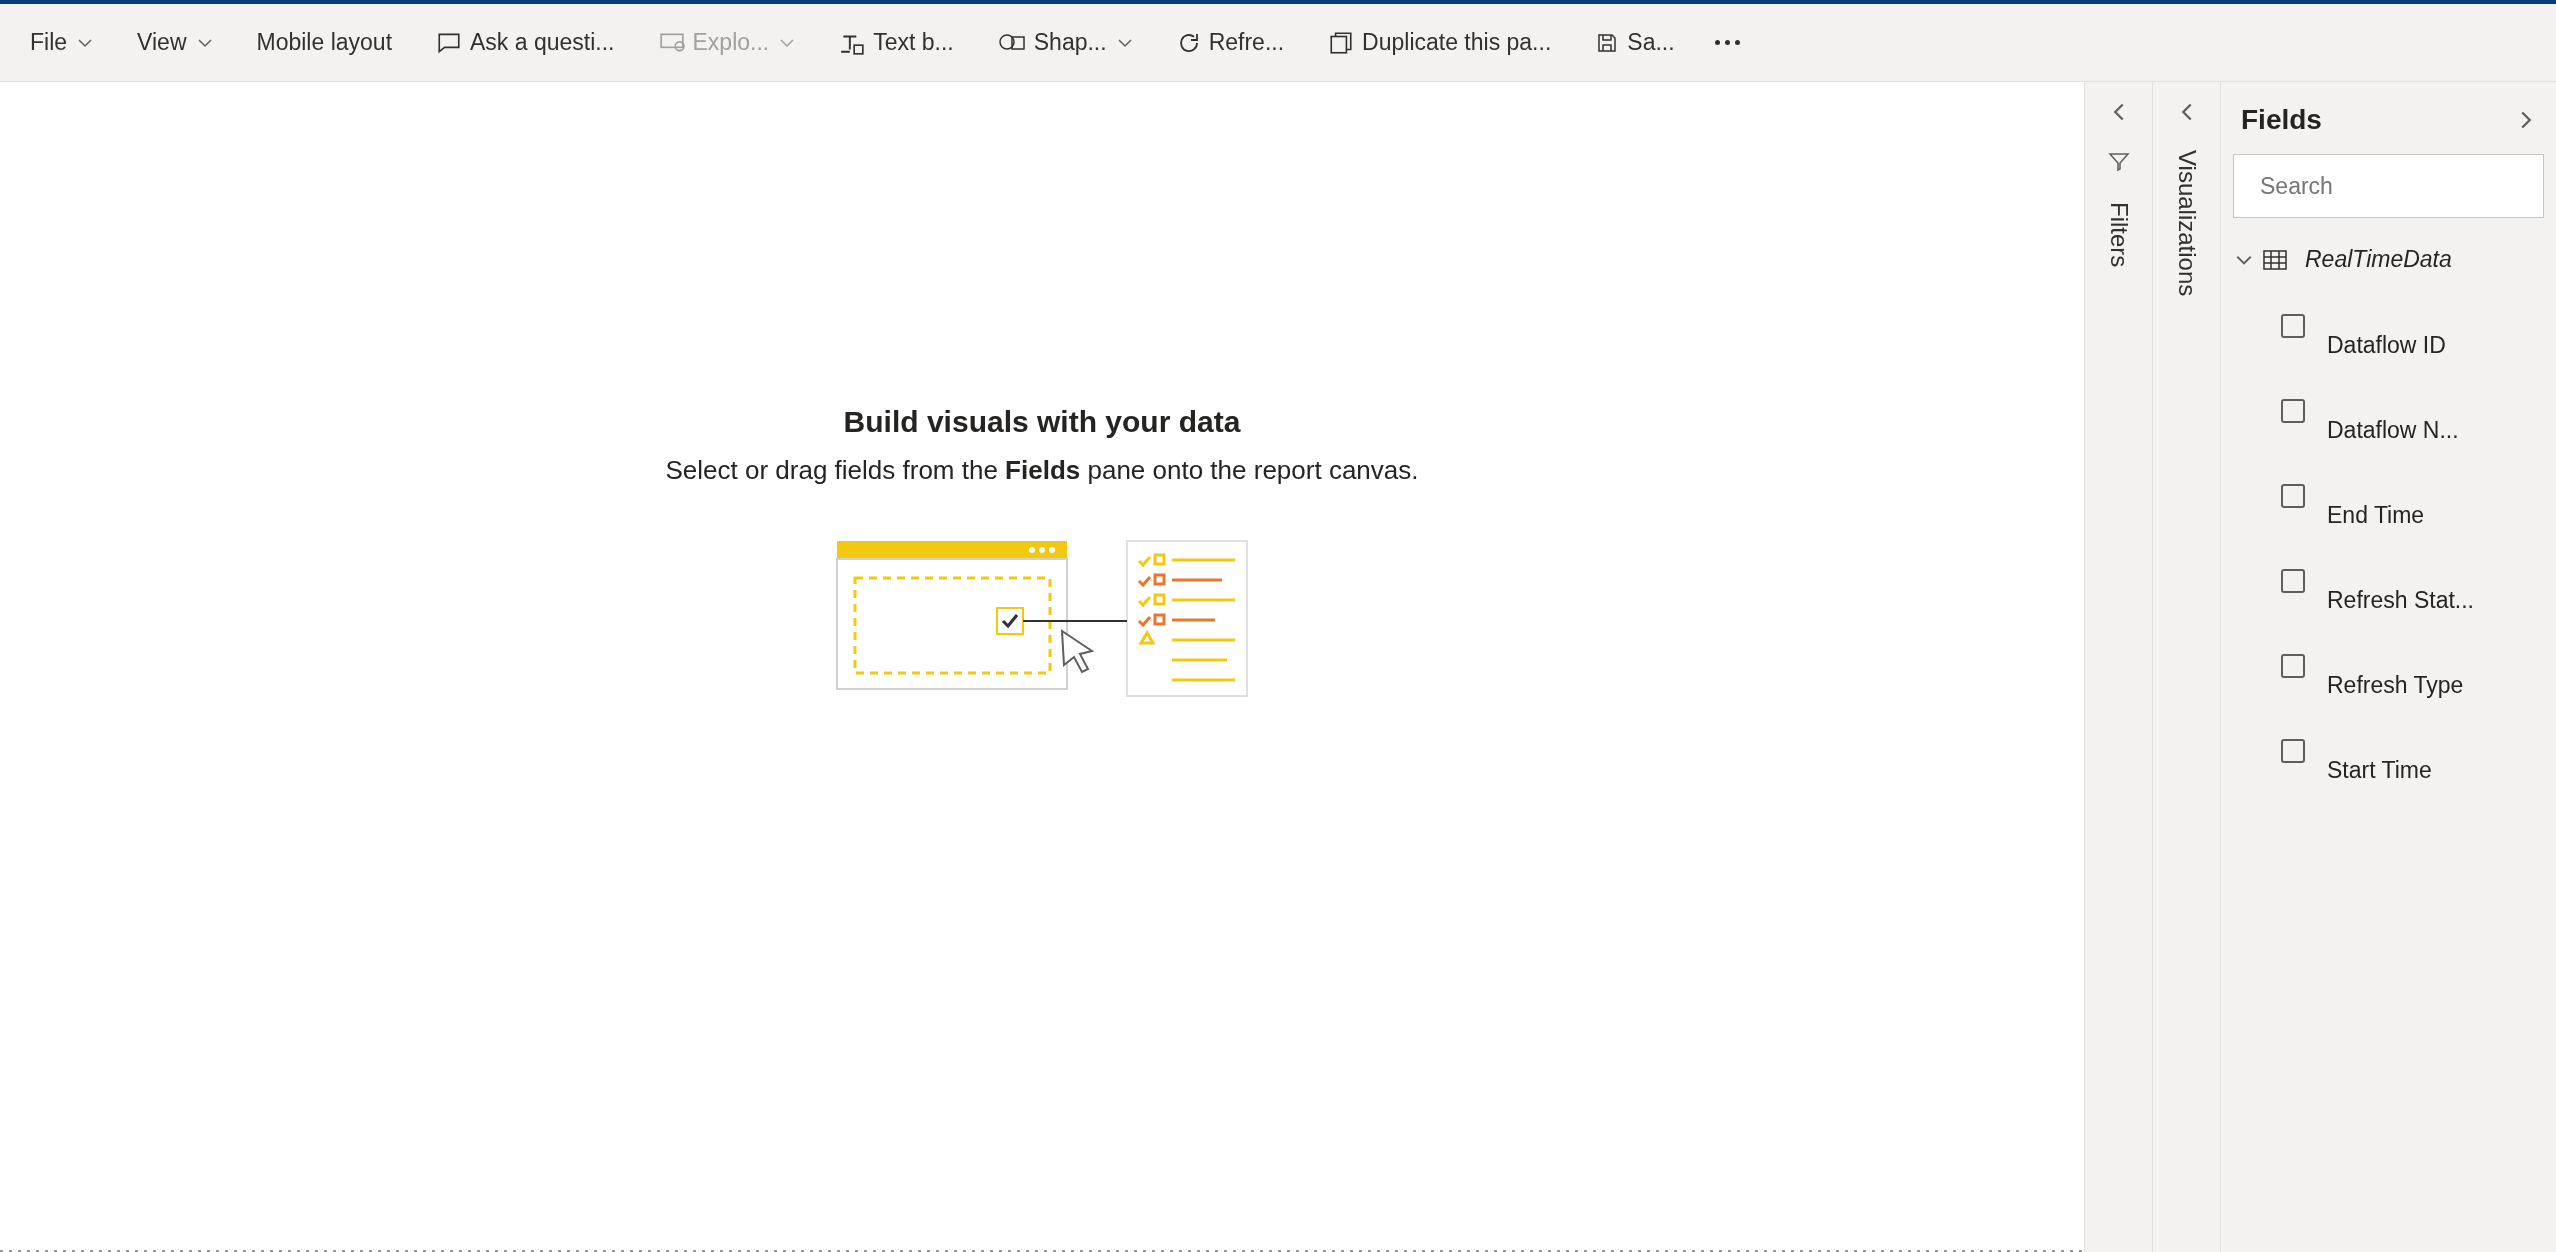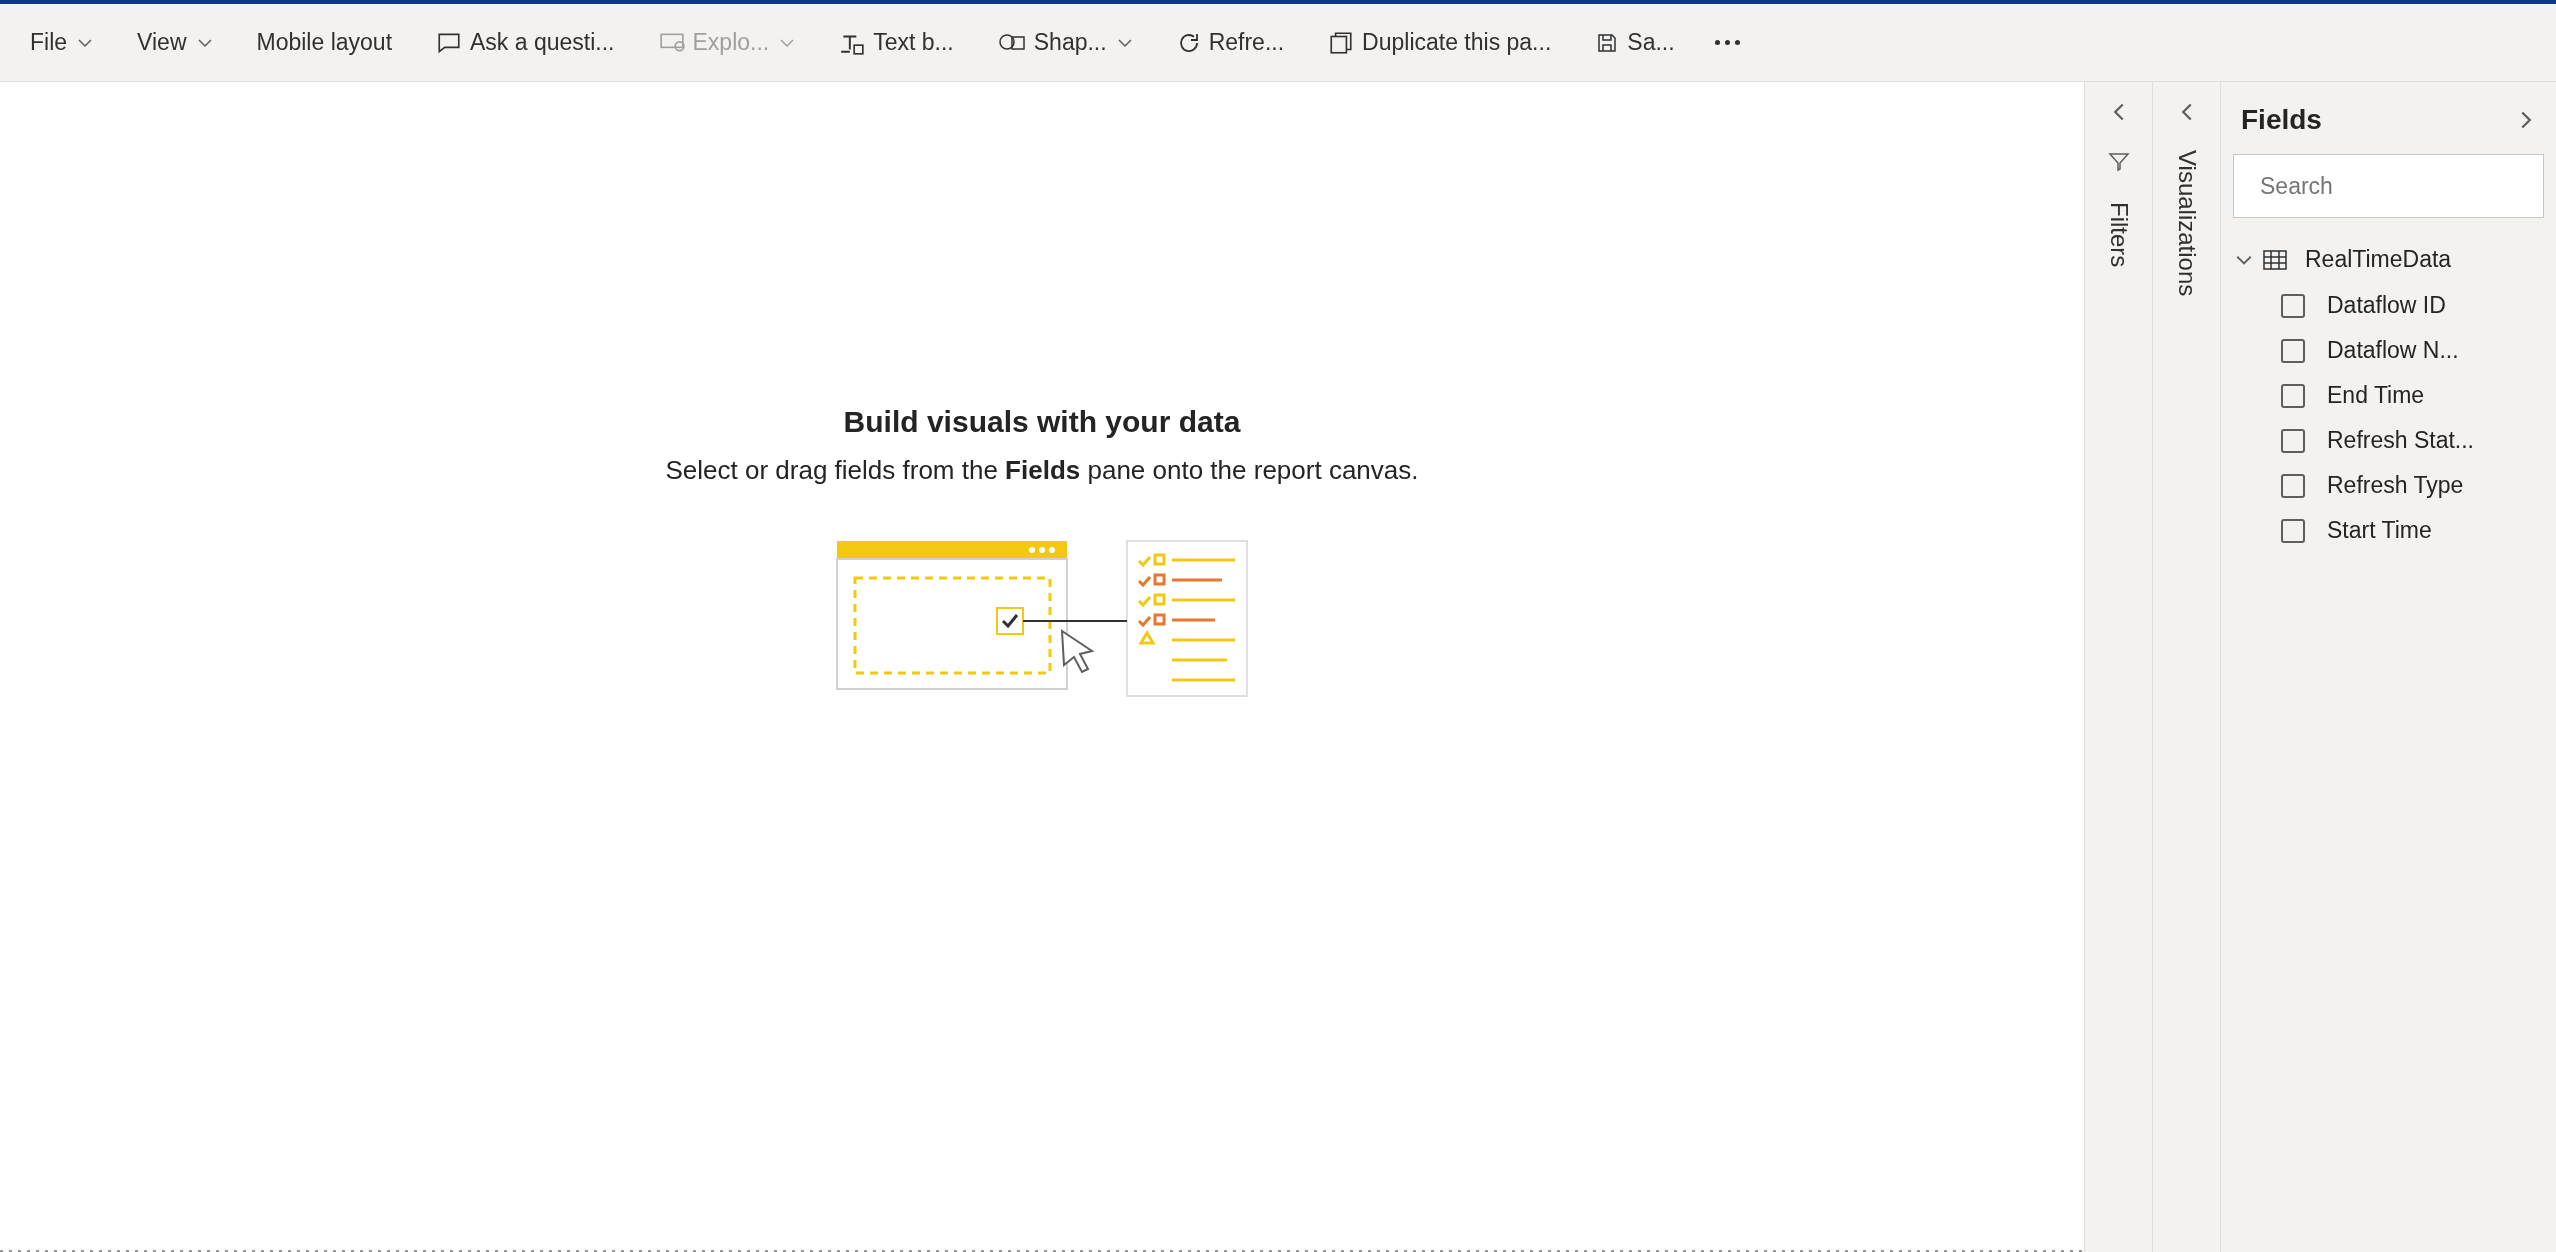--- a/index.html
+++ b/index.html
@@ -23,25 +23,25 @@
 .collapsed-pane .vlabel { writing-mode: vertical-rl; font-size: 24px; color: #323130; font-weight: 400; }
 .collapsed-pane .filter-ic { color: #605e5c; }
 .fields-pane { width: 336px; background: #f3f2f1; border-left: 1px solid #e1dfdd; display: flex; flex-direction: column; }
 .fields-header { display: flex; align-items: center; justify-content: space-between; padding: 22px 20px 18px 20px; }
 .fields-header h2 { font-size: 28px; font-weight: 600; color: #252423; }
 .fields-header svg { color: #605e5c; }
 .search-wrap { padding: 0 12px 18px 12px; }
 .search { display: flex; align-items: center; gap: 12px; height: 64px; background: #fff; border: 1px solid #c8c6c4; padding: 0 14px; }
 .search input { border: none; outline: none; font-size: 23px; flex: 1; background: transparent; color: #323130; }
 .table-section { padding: 0 8px; }
-.table-header { display: flex; align-items: center; gap: 10px; padding: 10px 6px; font-size: 23px; color: #252423; cursor: pointer; }
+.table-header { display: flex; align-items: center; gap: 10px; padding: 10px 6px; font-size: 23px; color: #252423; cursor: pointer; font-style: italic; }
 .field-list { padding-left: 46px; }
 .field-item { display: flex; align-items: center; gap: 22px; padding: 9px 6px; font-size: 23px; color: #252423; cursor: pointer; }
 .checkbox { width: 24px; height: 24px; border: 2px solid #605e5c; border-radius: 3px; flex-shrink: 0; }
-.field-label { white-space: nowrap; overflow: hidden; text-overflow: ellipsis; flex: 1; }
+.field-label { white-space: nowrap; overflow: hidden; text-overflow: ellipsis; flex: 1; margin-top: 40px; }
 .dots { display: flex; gap: 5px; padding: 0 18px; cursor: pointer; }
 .dots span { width: 5px; height: 5px; border-radius: 50%; background: #323130; }
 </style>
 </head>
 <body>
 
 <div class="app">
   <div class="toolbar">
     <div class="tb-item">
       <span>File</span>

